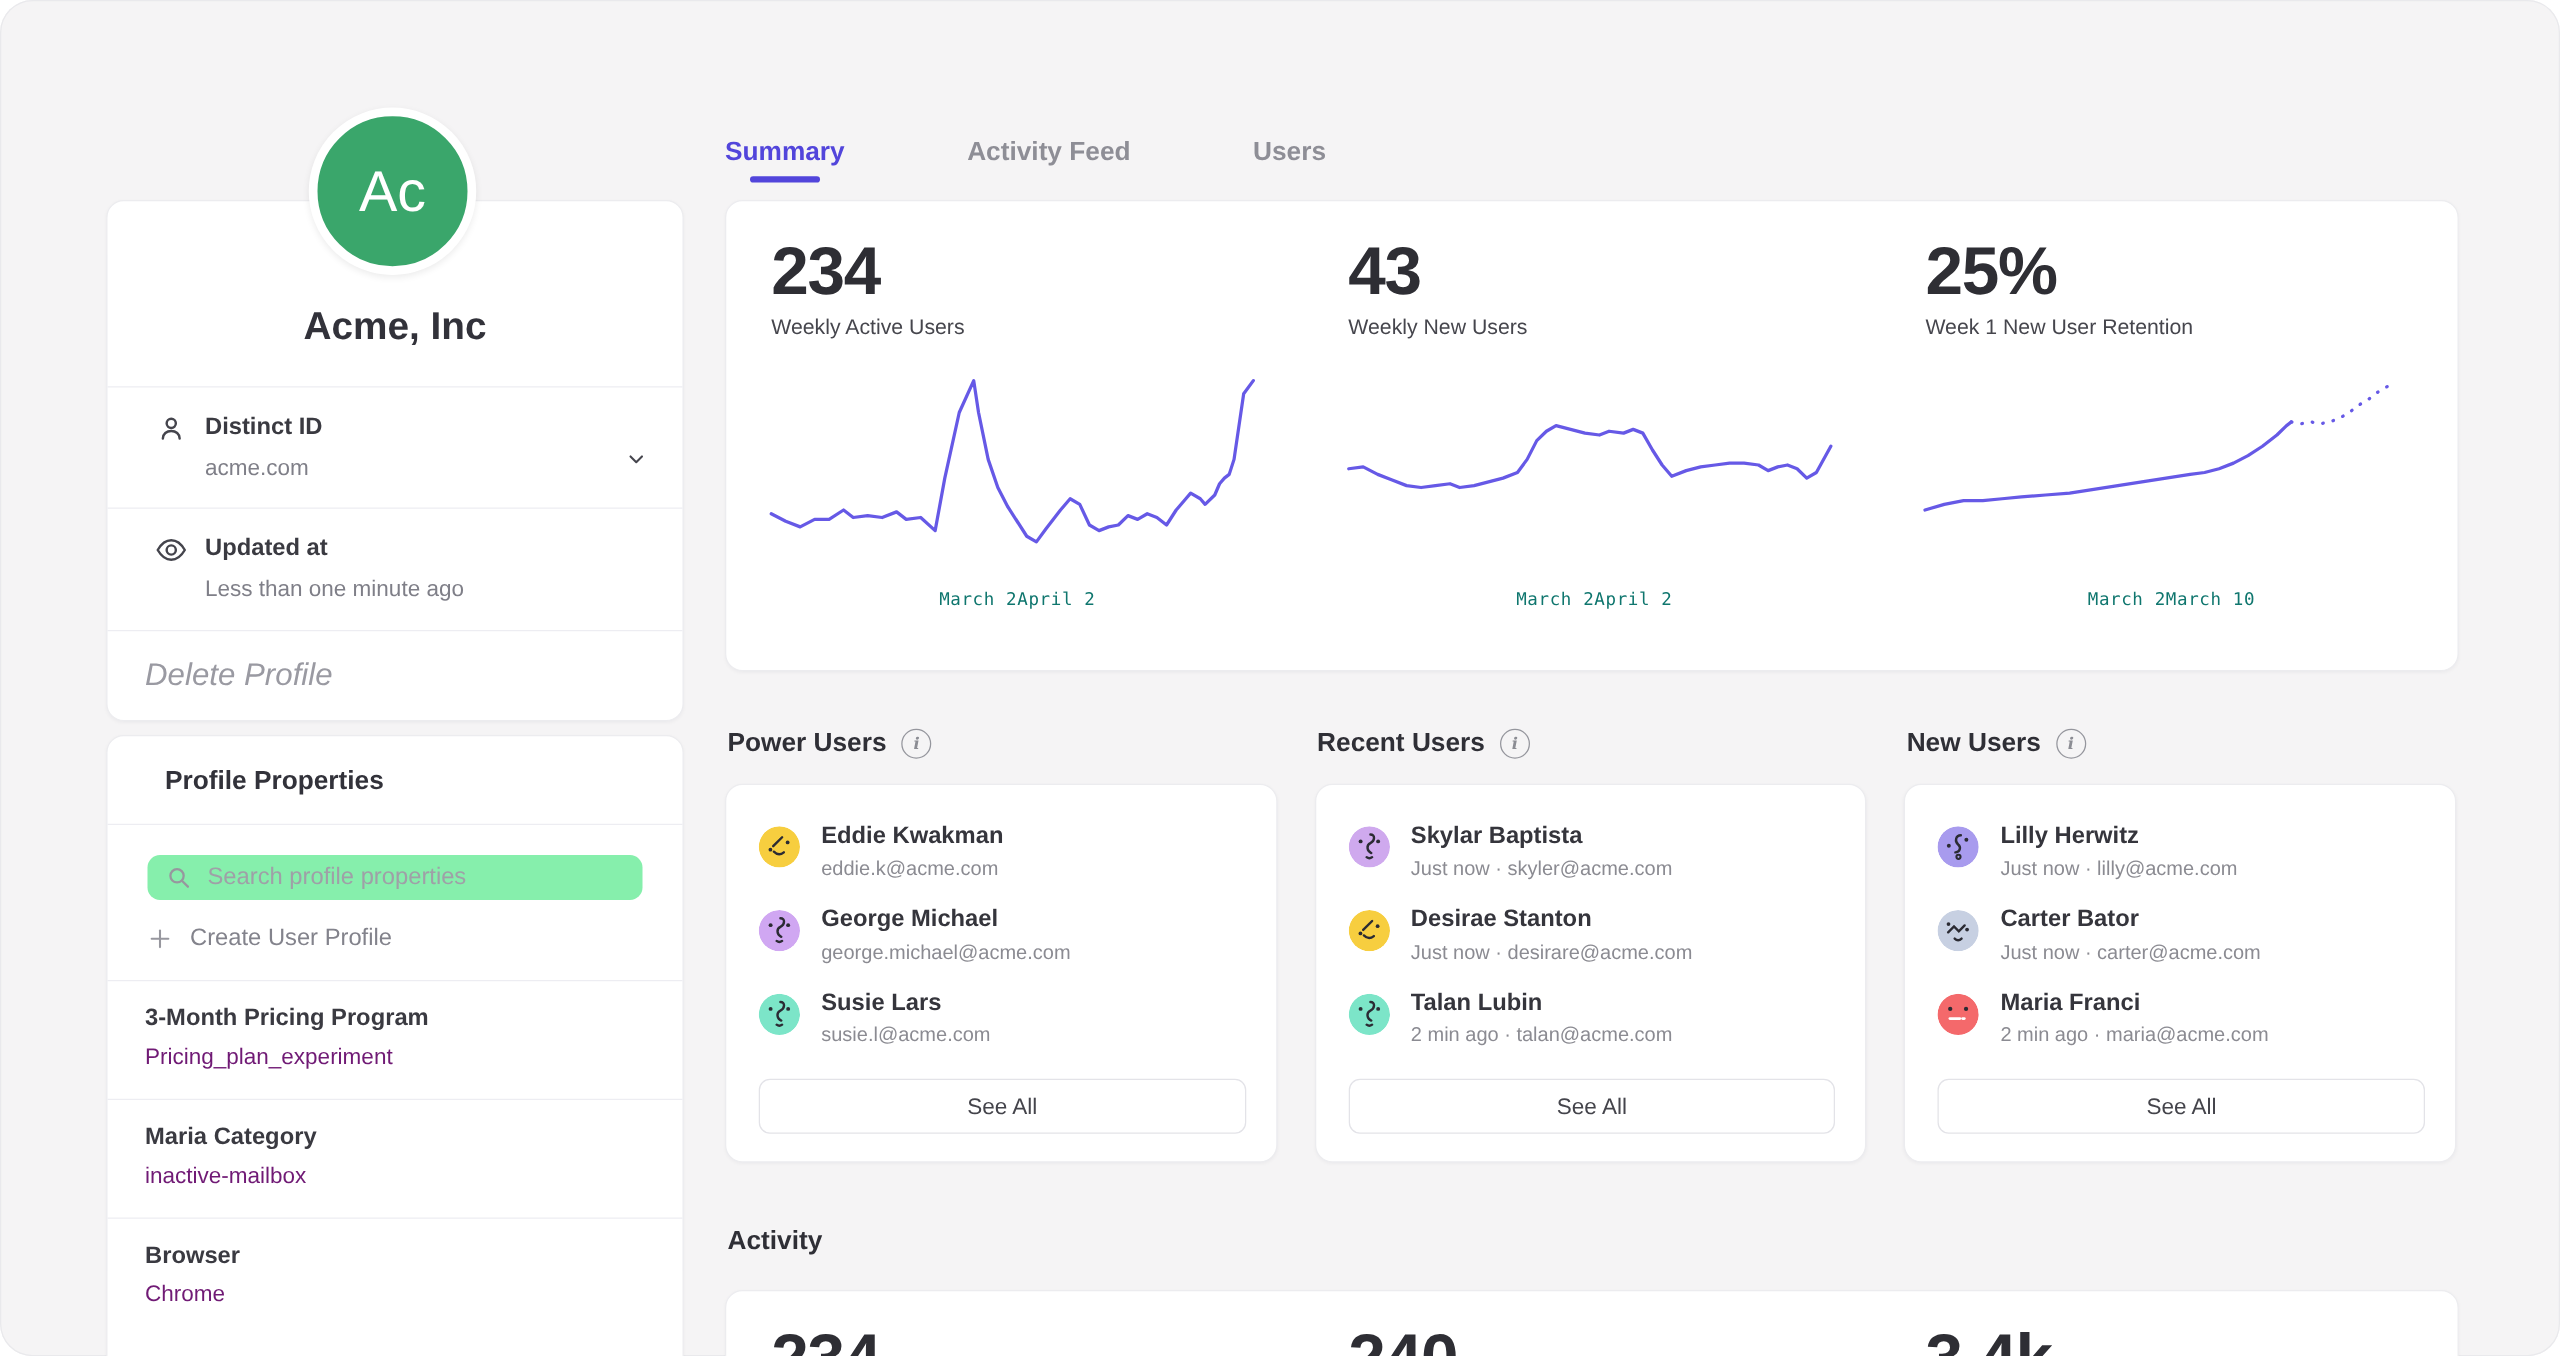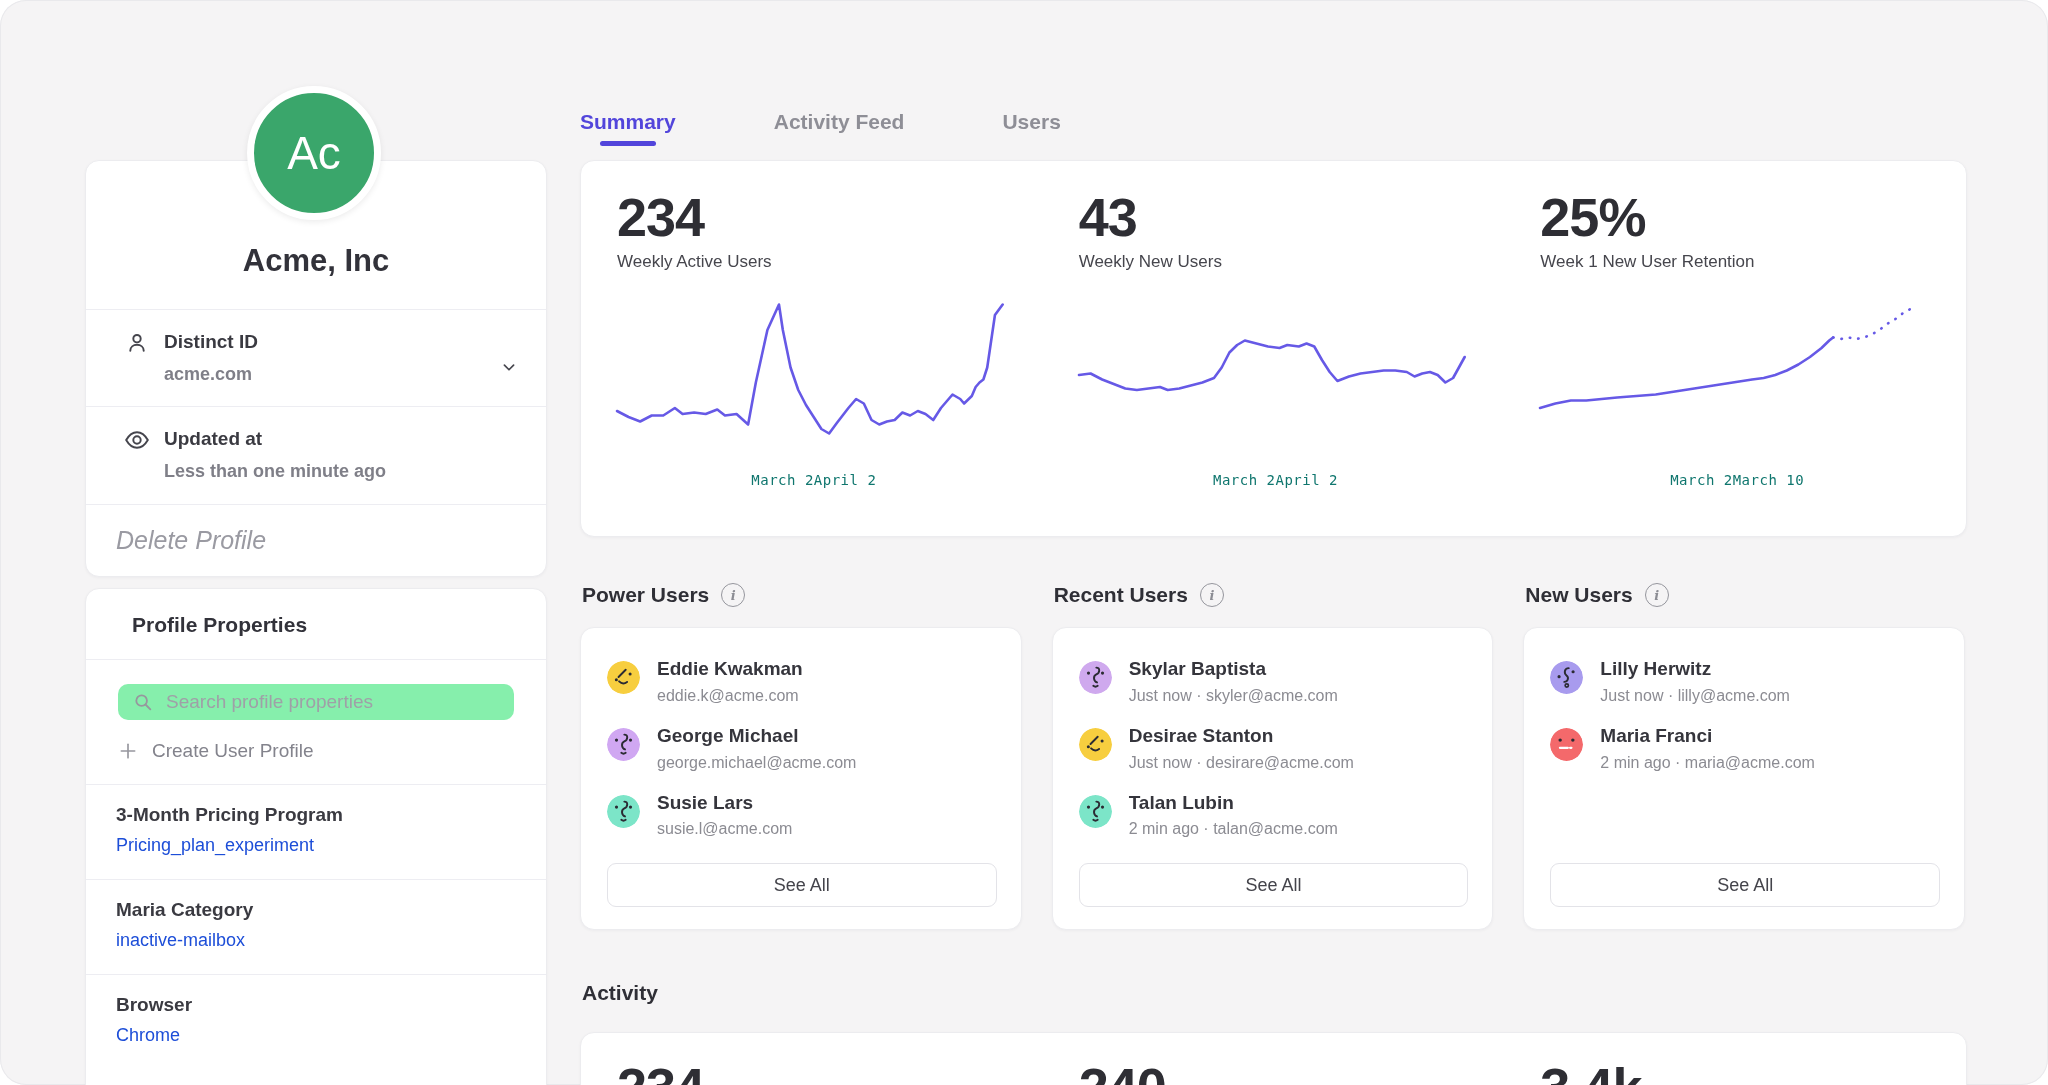--- a/index.html
+++ b/index.html
@@ -13,35 +13,35 @@
   .big-avatar{position:absolute;left:247px;top:86px;width:120px;height:120px;border-radius:50%;
     border:7px solid #fff;display:flex;align-items:center;justify-content:center;z-index:3;
     box-shadow:0 2px 6px rgba(0,0,0,.08);}
   .big-avatar span{color:#fff;font-size:46px;font-weight:400;letter-spacing:0;}
   .company{padding:82px 20px 30px;text-align:center;font-size:31px;font-weight:700;color:#32323a;}
   .divider{height:1px;background:#ededf2;}
   .field-row{position:relative;display:grid;grid-template-columns:32px 1fr;column-gap:8px;
     padding:19px 28px 20px 38px;align-items:start;}
   .field-row .f-icon{width:26px;height:26px;margin-top:1px;}
   .f-label{grid-column:2;font-size:19px;font-weight:700;color:#3a3a41;line-height:1.35;}
-  .f-value{grid-column:2;font-size:18px;color:#7f7f88;margin-top:7px;line-height:1.3;font-weight:bold;}
+  .f-value{grid-column:2;font-size:18px;color:#7f7f88;margin-top:7px;line-height:1.3;}
   .chev{position:absolute;right:26px;top:46px;width:22px;height:22px;cursor:pointer;}
   .delete-row{padding:21px 30px;font-size:25px;color:#9a9aa2;cursor:pointer;font-style:italic;}
 
   .props-card{position:absolute;left:85px;top:588px;width:460px;height:560px;}
   .props-title{padding:24px 46px 22px;font-size:21px;font-weight:700;color:#32323a;}
   .search-box{margin:24px 32px 0;height:36px;background:#86efac;border-radius:10px;
     display:flex;align-items:center;padding:0 14px;gap:10px;}
   .search-box input{border:0;outline:0;background:transparent;flex:1;font-size:19px;color:#4a4a52;
     font-family:"Liberation Sans","DejaVu Sans",sans-serif;}
   .search-box input::placeholder{color:#9fa0a7;}
   .create-row{display:flex;align-items:center;gap:14px;margin:20px 32px 22px;font-size:19px;color:#83838c;cursor:pointer;}
   .prop-row{padding:19px 30px 23px;}
   .p-label{font-size:19px;font-weight:700;color:#3a3a41;}
-  .p-value{font-size:18px;color:#1d4ed8;margin-top:9px;}
+  .p-value{font-size:18px;color:#701a75;margin-top:9px;}
 
   
   .tabs{position:absolute;left:580px;top:110px;width:1385px;display:flex;gap:98px;}
   .tab{font-size:21px;font-weight:700;color:var(--tab-inactive,#8e8e96);cursor:pointer;position:relative;padding-bottom:12px;}
   .tab.active{color:var(--accent,#5245db);}
   .tab.active::after{content:"";position:absolute;left:50%;transform:translateX(-50%);bottom:0;
     width:56px;height:5px;border-radius:3px;background:var(--accent,#5245db);}
 
   .stats-card{position:absolute;left:580px;top:160px;width:1385px;height:375px;
     display:grid;grid-template-columns:1fr 1fr 1fr;}
@@ -330,20 +330,35 @@
                 <circle cx="12.2" cy="17.8" r="1.2" fill="none" stroke="#2b2b33" stroke-width="1.2"></circle>
               </g>
           </svg>
           <div>
               <div class="u-name">Lilly Herwitz</div>
           <div class="u-detail">Just now · lilly@acme.com</div>
             </div>
         </div>
         <div class="u-row">
           <svg class="u-avatar" viewBox="0 0 24 24">
+            <circle cx="12" cy="12" r="12" fill="#C7D0E2"></circle>
+            <g>
+                <circle cx="6.4" cy="8.2" r="1.1" fill="#2b2b33"></circle>
+                <circle cx="17.2" cy="11.4" r="1.1" fill="#2b2b33"></circle>
+                <path d="M6.2 13 L9.6 9.6 L12.4 12.4 L15.8 9" fill="none" stroke="#2b2b33" stroke-width="1.4" stroke-linecap="round"></path>
+                <path d="M10 16.6 Q12 18.6 14 16.6" fill="none" stroke="#2b2b33" stroke-width="1.4" stroke-linecap="round"></path>
+              </g>
+          </svg>
+          <div>
+              <div class="u-name">Carter Bator</div>
+          <div class="u-detail">Just now · carter@acme.com</div>
+            </div>
+        </div>
+        <div class="u-row">
+          <svg class="u-avatar" viewBox="0 0 24 24">
             <circle cx="12" cy="12" r="12" fill="#F4696B"></circle>
             <g>
                 <circle cx="7.4" cy="8.8" r="1.25" fill="#2b2b33"></circle>
                 <circle cx="16.6" cy="8.8" r="1.25" fill="#2b2b33"></circle>
                 <path d="M7.2 14.4 H13" fill="none" stroke="#ffffff" stroke-width="1.6" stroke-linecap="round"></path>
                 <path d="M14.6 14.4 H17" fill="none" stroke="#ffffff" stroke-width="1.6" stroke-linecap="round" stroke-dasharray="1 2"></path>
               </g>
           </svg>
           <div>
               <div class="u-name">Maria Franci</div>

